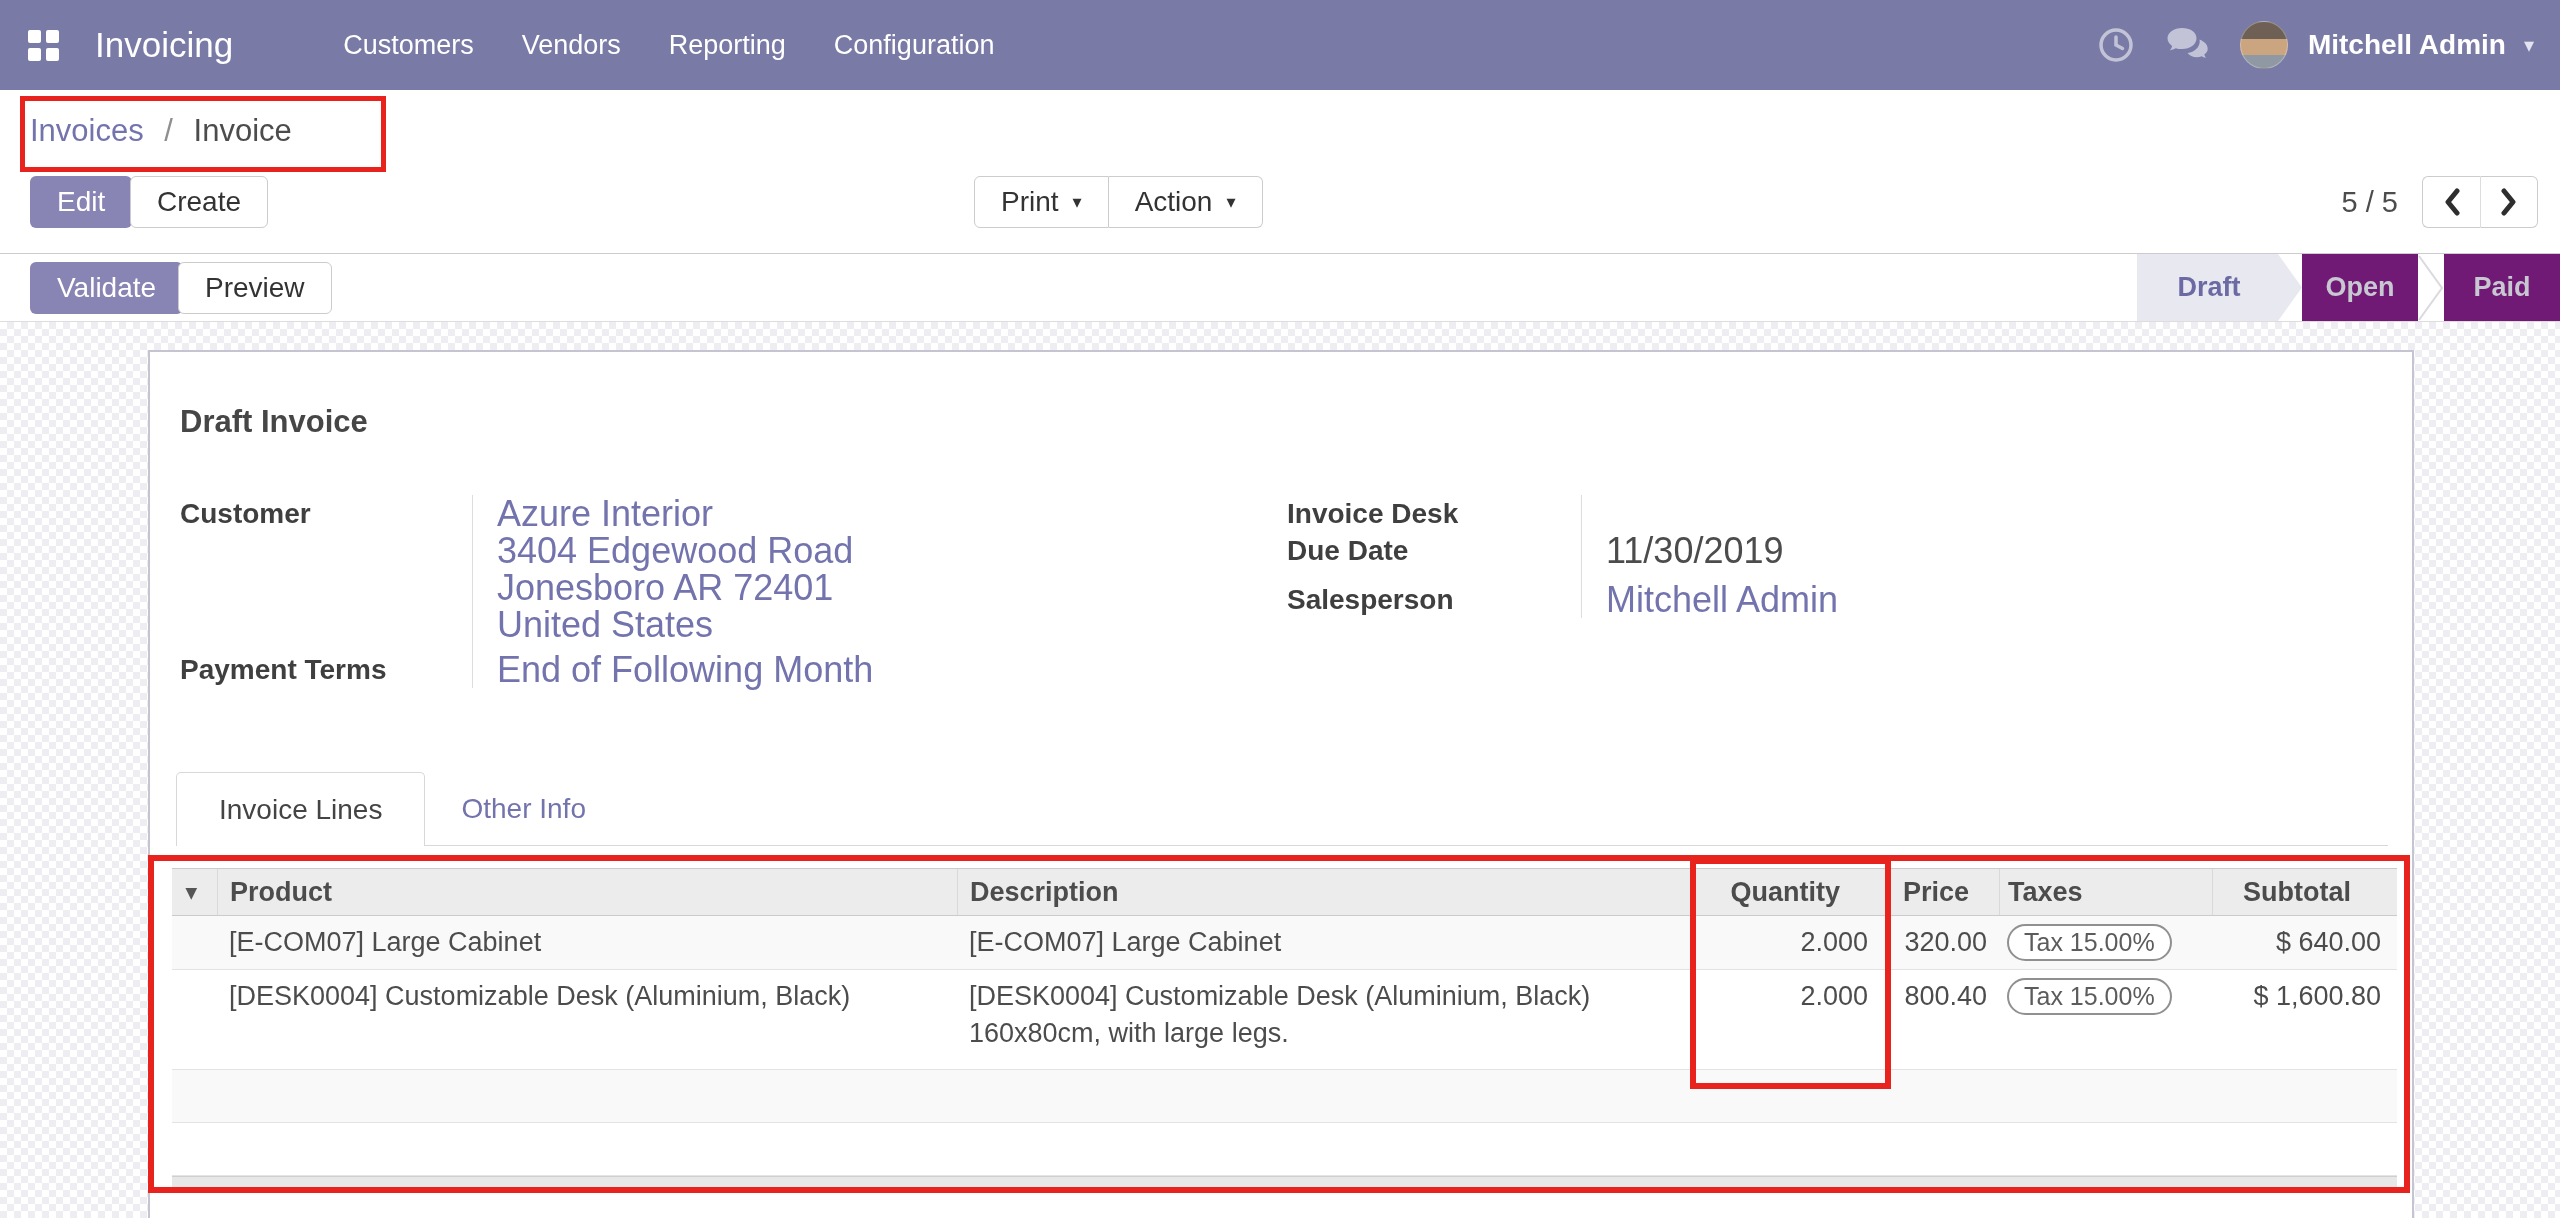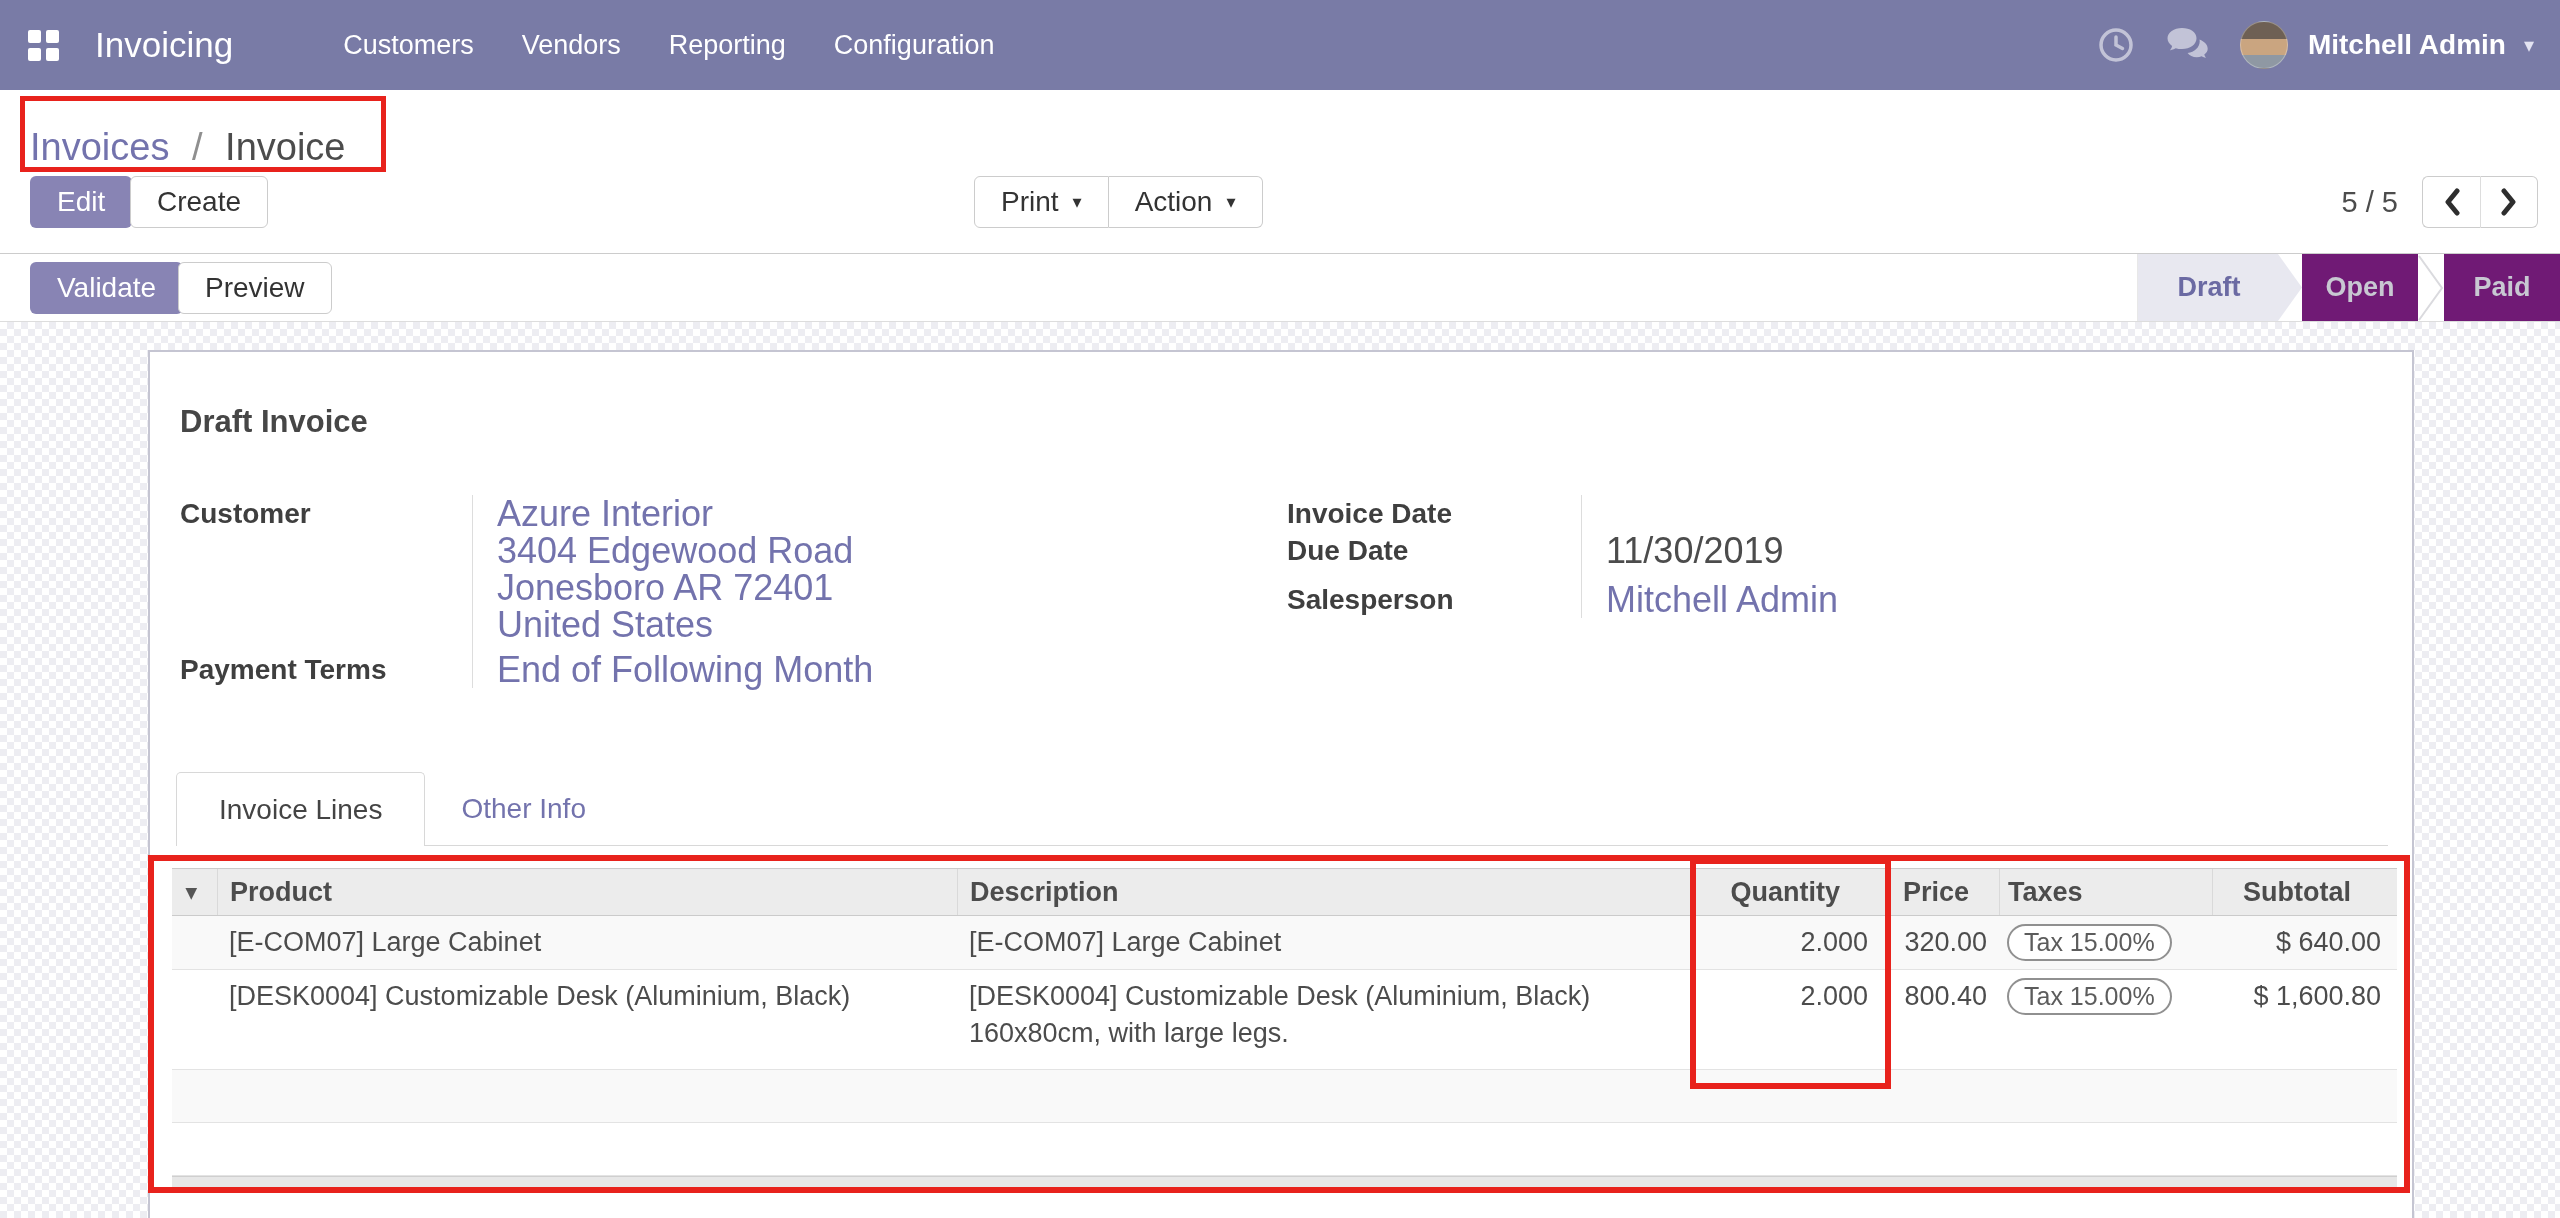--- a/index.html
+++ b/index.html
@@ -19,21 +19,21 @@
   .nav-icon{display:flex;align-items:center;cursor:pointer;}
   .avatar{width:46px;height:46px;border-radius:50%;overflow:hidden;
           background:linear-gradient(180deg,#6e6054 0%,#6e6054 36%,#caa580 36%,#caa580 72%,#8f98a3 72%);
           border:1px solid rgba(255,255,255,.3);}
   .user-name{color:#fff;font-size:28px;font-weight:bold;margin-left:-12px;white-space:nowrap;cursor:pointer;}
   .nav-caret{color:#e3e3f2;font-size:20px;margin-left:-14px;cursor:pointer;}
 
   
   .cp-section{position:absolute;left:0;top:90px;width:100%;height:164px;background:#fff;
               border-bottom:1px solid #ccc;box-sizing:border-box;}
-  .breadcrumb{position:absolute;left:30px;top:24px;height:66px;line-height:66px;font-size:38px;white-space:nowrap;}
+  .breadcrumb{position:absolute;left:30px;top:8px;height:66px;line-height:66px;font-size:31px;white-space:nowrap;}
   .bc-parent{color:var(--link,#7373ad);cursor:pointer;}
   .bc-sep{color:#8f8f8f;margin:0 12px;}
   .bc-current{color:#4c4c4c;}
   .btn{display:inline-flex;align-items:center;justify-content:center;height:52px;font-size:28px;
        border-radius:6px;padding:0 26px;border:1px solid transparent;cursor:pointer;
        box-sizing:border-box;background:#fff;white-space:nowrap;font-family:inherit;}
   .btn-primary{background:var(--primary-button,#8884b4);color:#fff;}
   .btn-default{border-color:#ccc;color:#333;}
   .edit-btn{position:absolute;left:30px;top:86px;}
   .create-btn{position:absolute;left:130px;top:86px;}
@@ -223,21 +223,21 @@
             <div class="link">Jonesboro AR 72401</div>
             <div class="link">United States</div>
           </div>
         <div class="o-label pad-top">Payment Terms</div>
         <div class="o-value pad-top">
           <span class="link">End of Following Month</span>
         </div>
       </div>
 
       <div class="o-group group-right">
-        <div class="o-label">Invoice Date</div>
+        <div class="o-label">Invoice Desk</div>
         <div class="o-value"></div>
         <div class="o-label">Due Date</div>
         <div class="o-value dark-value">11/30/2019</div>
         <div class="o-label pad-top2">Salesperson</div>
         <div class="o-value pad-top2">
           <span class="link">Mitchell Admin</span>
         </div>
       </div>
 
       <div class="notebook-tabs" id="notebook-tabs">

